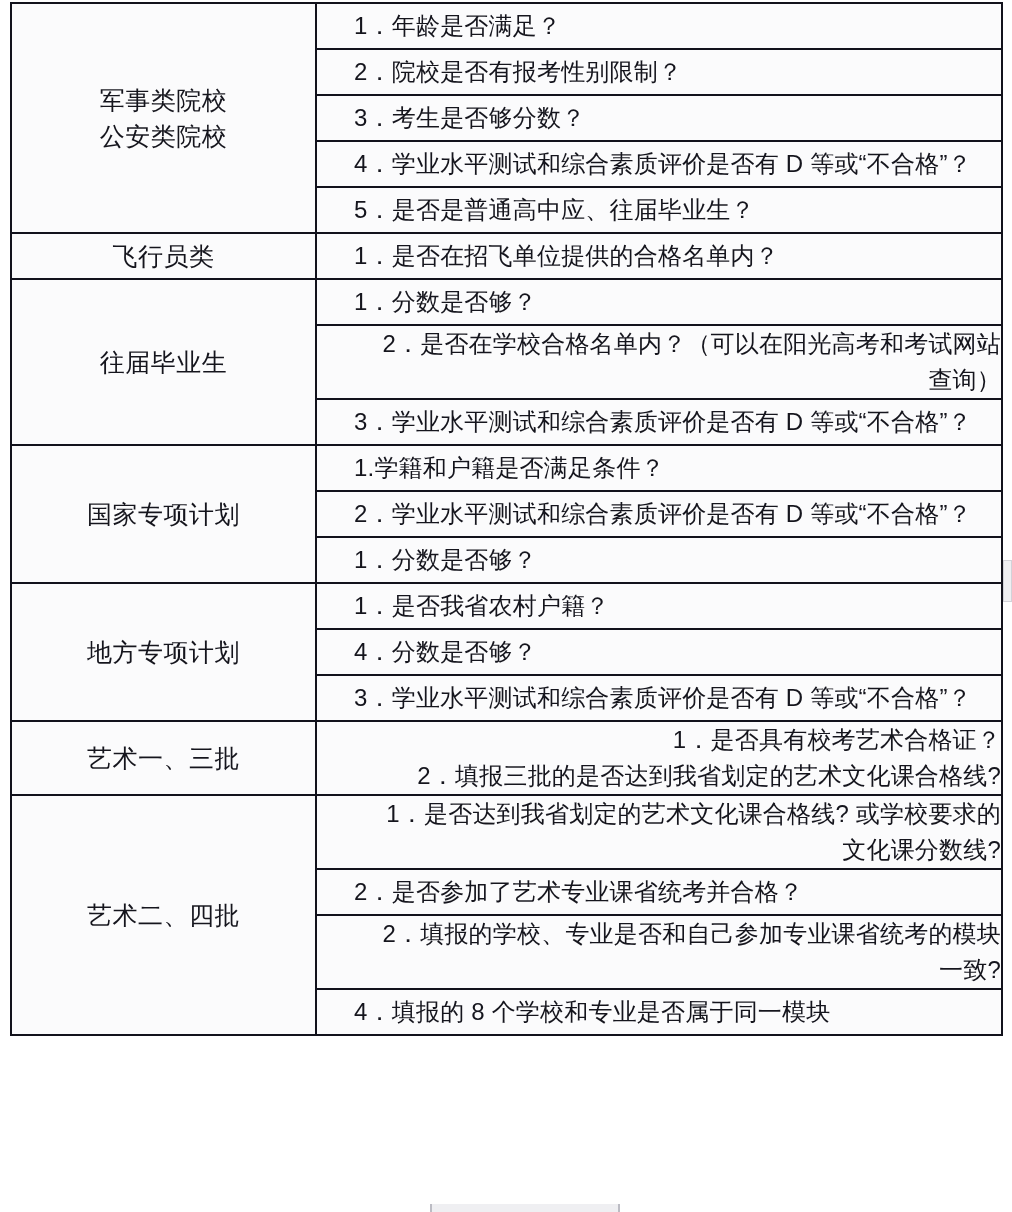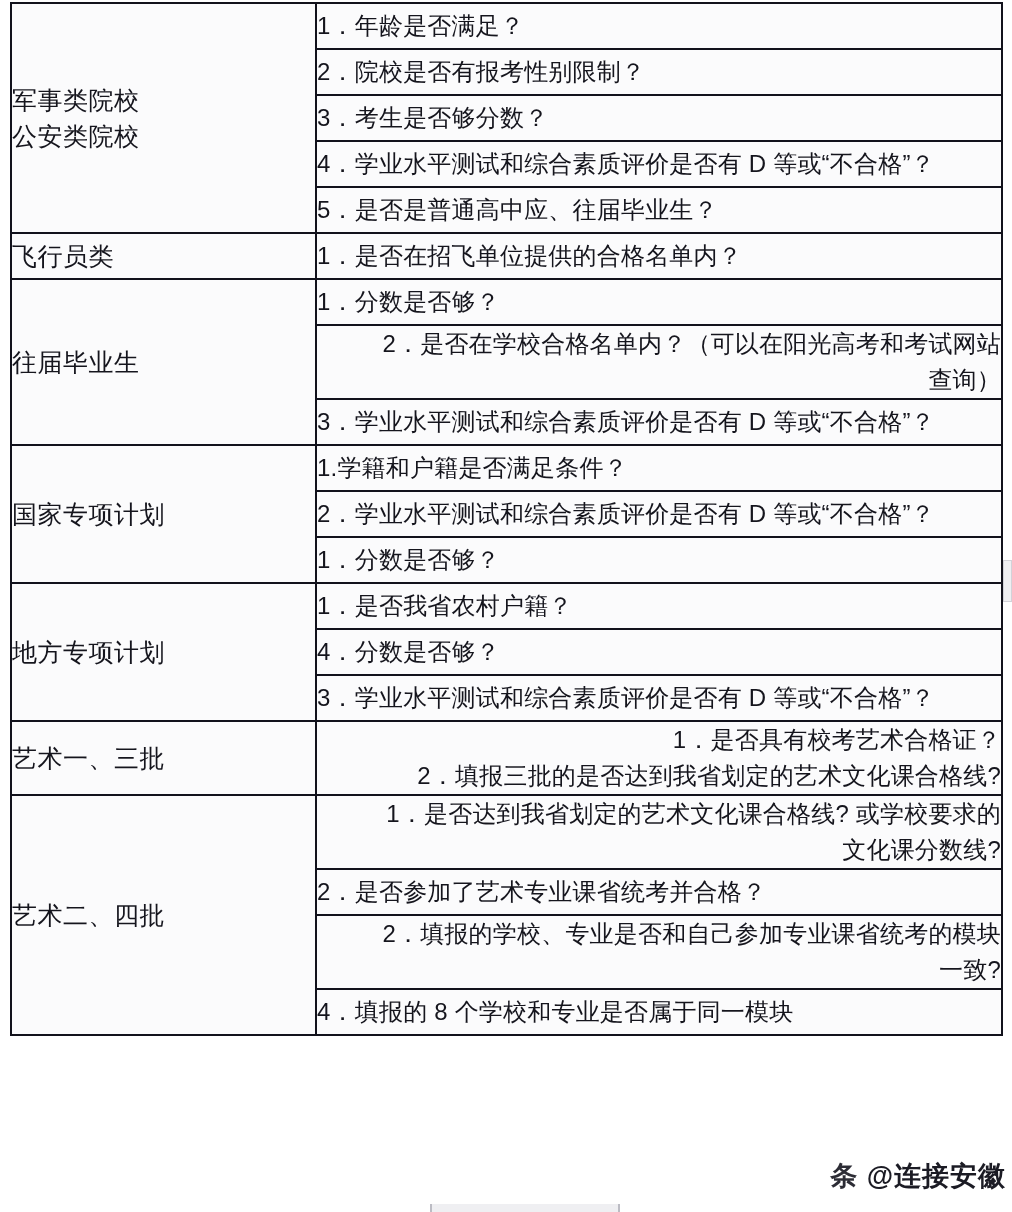--- a/index.html
+++ b/index.html
@@ -46,37 +46,37 @@
 
   
   td.cat {
     width: 303px;
     padding: 6px 0 6px 16px;
     font-size: 25px;
     line-height: 1.45;
     letter-spacing: 0.5px;
     color: #15151d;
     vertical-align: middle;
-    text-align: left;
+    text-align: center;
     font-family: "Liberation Sans", "DejaVu Sans", sans-serif;
     font-weight: 500;
   }
   td.cat .catline { display: block; white-space: nowrap; }
 
   
   td.q {
     padding: 9px 10px 9px 14px;
     font-size: 24px;
     line-height: 1.5;
     color: #15151d;
     font-family: "Liberation Sans", "DejaVu Sans", sans-serif;
     font-weight: 500;
     letter-spacing: 0.2px;
   }
-  td.q .qline { display: block; }
+  td.q .qline { display: block; margin-left: 37px; }
   td.q.tall { height: 60px; text-align: right; }
   td.q.short { height: 44px; }
 
   
   td.sep-thin { border-top-width: 1px; border-bottom-width: 1px; border-color: #2a2a35; }
   td.grp-top { border-top-width: 2px; }
   td.grp-bot { border-bottom-width: 2px; }
 
   .cat-cell-border { border-right: 2px solid #12121c; }
 
@@ -257,18 +257,14 @@
               <span class="qline">4．填报的 8 个学校和专业是否属于同一模块</span>
             </td>
           </tr>
         </tbody>
     </table>
   </div>
 
   <div id="right-artifact"></div>
   <div id="bottom-artifact"></div>
 
-  <div id="watermark">
-    <span class="wm-partial">条</span>
-    <span>@连接安徽</span>
-  </div>
 
 </div>
 
 </body></html>

